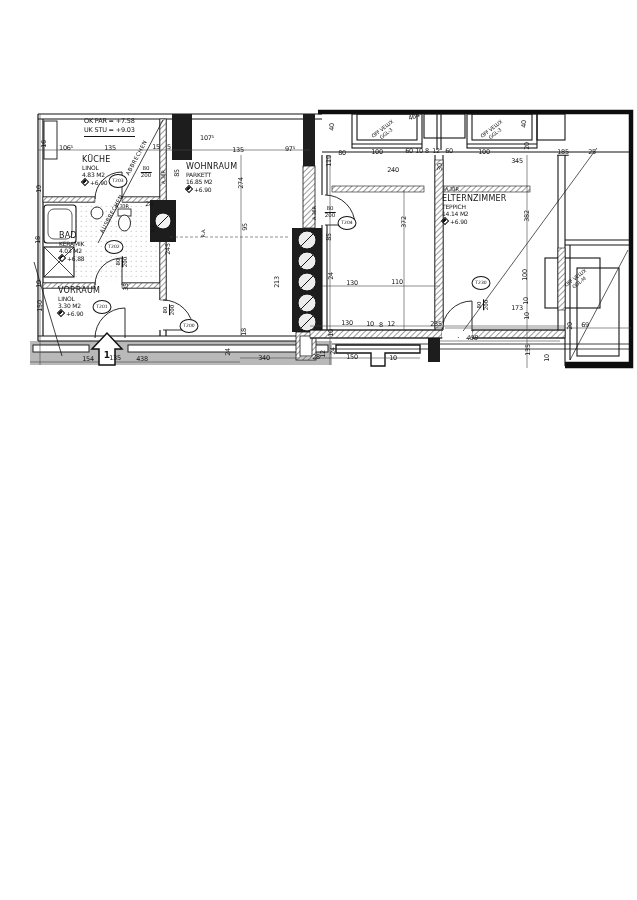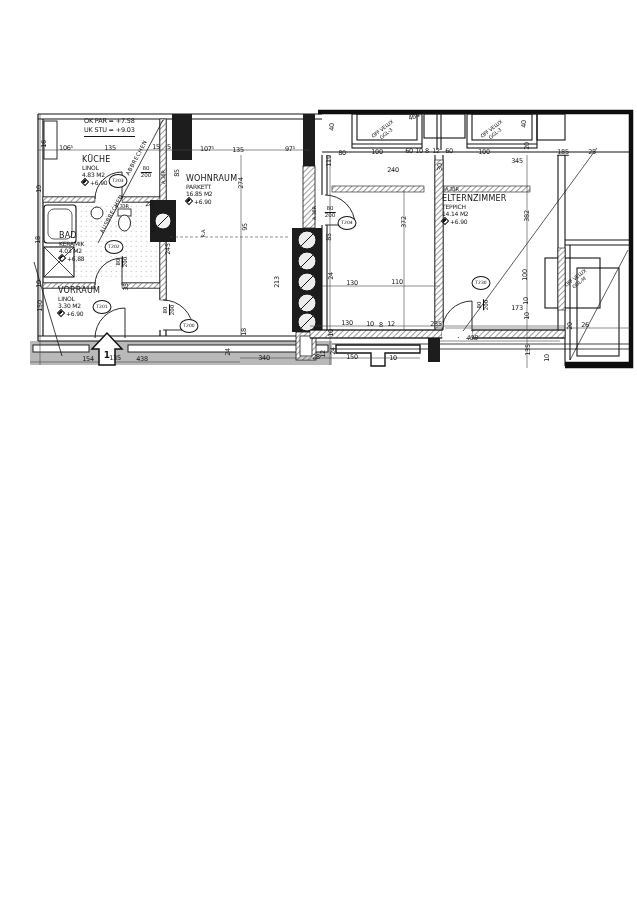--- a/index.html
+++ b/index.html
@@ -183,21 +183,21 @@
   <div id="labels">
     <div class="notes">
       <div>OK PAR = +7.58</div>
       <div>UK STU = +9.03</div>
     </div>
     <div class="lbl arrowlbl" style="left:107px;top:355px">1</div>
   <div class="lbl dim" style="left: 66px; top: 148px; transform: translate(-50%, -50%);">106⁵</div>
       <div class="lbl dim" style="left: 110px; top: 148px; transform: translate(-50%, -50%);">135</div>
       <div class="lbl dim" style="left: 156px; top: 147px; transform: translate(-50%, -50%);">15</div>
       <div class="lbl dim" style="left: 169px; top: 147px; transform: translate(-50%, -50%);">5</div>
-      <div class="lbl dim" style="left: 187px; top: 149px; transform: translate(-50%, -50%); margin-left: 20px;">107⁵</div>
+      <div class="lbl dim" style="left: 187px; top: 138px; transform: translate(-50%, -50%); margin-left: 20px;">107⁵</div>
       <div class="lbl dim" style="left: 238px; top: 150px; transform: translate(-50%, -50%);">135</div>
       <div class="lbl dim" style="left: 290px; top: 149px; transform: translate(-50%, -50%);">97⁵</div>
       <div class="lbl dim" style="left: 342px; top: 153px; transform: translate(-50%, -50%);">80</div>
       <div class="lbl dim" style="left: 377px; top: 152px; transform: translate(-50%, -50%);">100</div>
       <div class="lbl dim" style="left: 409px; top: 151px; transform: translate(-50%, -50%);">60</div>
       <div class="lbl dim" style="left: 419px; top: 151px; transform: translate(-50%, -50%);">10</div>
       <div class="lbl dim" style="left: 427px; top: 151px; transform: translate(-50%, -50%);">8</div>
       <div class="lbl dim" style="left: 436px; top: 151px; transform: translate(-50%, -50%);">12</div>
       <div class="lbl dim" style="left: 449px; top: 151px; transform: translate(-50%, -50%);">60</div>
       <div class="lbl dim" style="left: 484px; top: 152px; transform: translate(-50%, -50%);">100</div>
@@ -229,21 +229,21 @@
       <div class="lbl dim" style="left: 397px; top: 282px; transform: translate(-50%, -50%);">110</div>
       <div class="lbl dim" style="left: 347px; top: 323px; transform: translate(-50%, -50%);">130</div>
       <div class="lbl dim" style="left: 370px; top: 324px; transform: translate(-50%, -50%);">10</div>
       <div class="lbl dim" style="left: 381px; top: 325px; transform: translate(-50%, -50%);">8</div>
       <div class="lbl dim" style="left: 391px; top: 324px; transform: translate(-50%, -50%);">12</div>
       <div class="lbl dim" style="left: 404px; top: 222px; transform: translate(-50%, -50%) rotate(-90deg);">372</div>
       <div class="lbl dim" style="left: 527px; top: 216px; transform: translate(-50%, -50%) rotate(-90deg);">382</div>
       <div class="lbl dim" style="left: 436px; top: 324px; transform: translate(-50%, -50%);">235</div>
       <div class="lbl dim" style="left: 517px; top: 308px; transform: translate(-50%, -50%);">173</div>
       <div class="lbl dim" style="left: 570px; top: 326px; transform: translate(-50%, -50%) rotate(-90deg);">20</div>
-      <div class="lbl dim" style="left: 585px; top: 325px; transform: translate(-50%, -50%);">26</div>
+      <div class="lbl dim" style="left: 585px; top: 325px; transform: translate(-50%, -50%);">69</div>
       <div class="lbl dim" style="left: 472px; top: 338px; transform: translate(-50%, -50%); font-style: italic;">408</div>
       <div class="lbl dim" style="left: 525px; top: 275px; transform: translate(-50%, -50%) rotate(-90deg);">100</div>
       <div class="lbl dim" style="left: 526px; top: 301px; transform: translate(-50%, -50%) rotate(-90deg);">10</div>
       <div class="lbl dim" style="left: 527px; top: 316px; transform: translate(-50%, -50%) rotate(-90deg);">10</div>
       <div class="lbl dim" style="left: 528px; top: 350px; transform: translate(-50%, -50%) rotate(-90deg);">135</div>
       <div class="lbl dim" style="left: 547px; top: 358px; transform: translate(-50%, -50%) rotate(-90deg);">10</div>
       <div class="lbl dim" style="left: 331px; top: 333px; transform: translate(-50%, -50%) rotate(-90deg);">10</div>
       <div class="lbl dim" style="left: 323px; top: 354px; transform: translate(-50%, -50%) rotate(-90deg);">12</div>
       <div class="lbl dim" style="left: 333px; top: 351px; transform: translate(-50%, -50%) rotate(-90deg);">24</div>
       <div class="lbl dim" style="left: 244px; top: 332px; transform: translate(-50%, -50%) rotate(-90deg);">18</div>
@@ -300,21 +300,21 @@
         <div>GGL-M</div>
       </div>
       <div class="lbl demo" style="left: 137px; top: 158px; transform: translate(-50%, -50%) rotate(-62deg);">ABBRECHEN</div>
       <div class="lbl demo" style="left: 112px; top: 214px; transform: translate(-50%, -50%) rotate(-62deg);">AUSBRECHEN</div>
       <div class="lbl roomlbl" style="left: 82px; top: 155px; transform: none;">
         <div class="rname">KÜCHE</div>
         <div>LINOL</div>
         <div>4.83 M2</div>
         <div><span class="lvl-diamond"></span>+6.90</div>
       </div>
-      <div class="lbl roomlbl" style="left: 186px; top: 174px; transform: none;">
+      <div class="lbl roomlbl" style="left: 186px; top: 162px; transform: none;">
         <div class="rname">WOHNRAUM</div>
         <div>PARKETT</div>
         <div>16.85 M2</div>
         <div><span class="lvl-diamond"></span>+6.90</div>
       </div>
       <div class="lbl roomlbl" style="left: 59px; top: 231px; transform: none;">
         <div class="rname">BAD</div>
         <div>KERAMIK</div>
         <div>4.03 M2</div>
         <div><span class="lvl-diamond"></span>+6.88</div>

